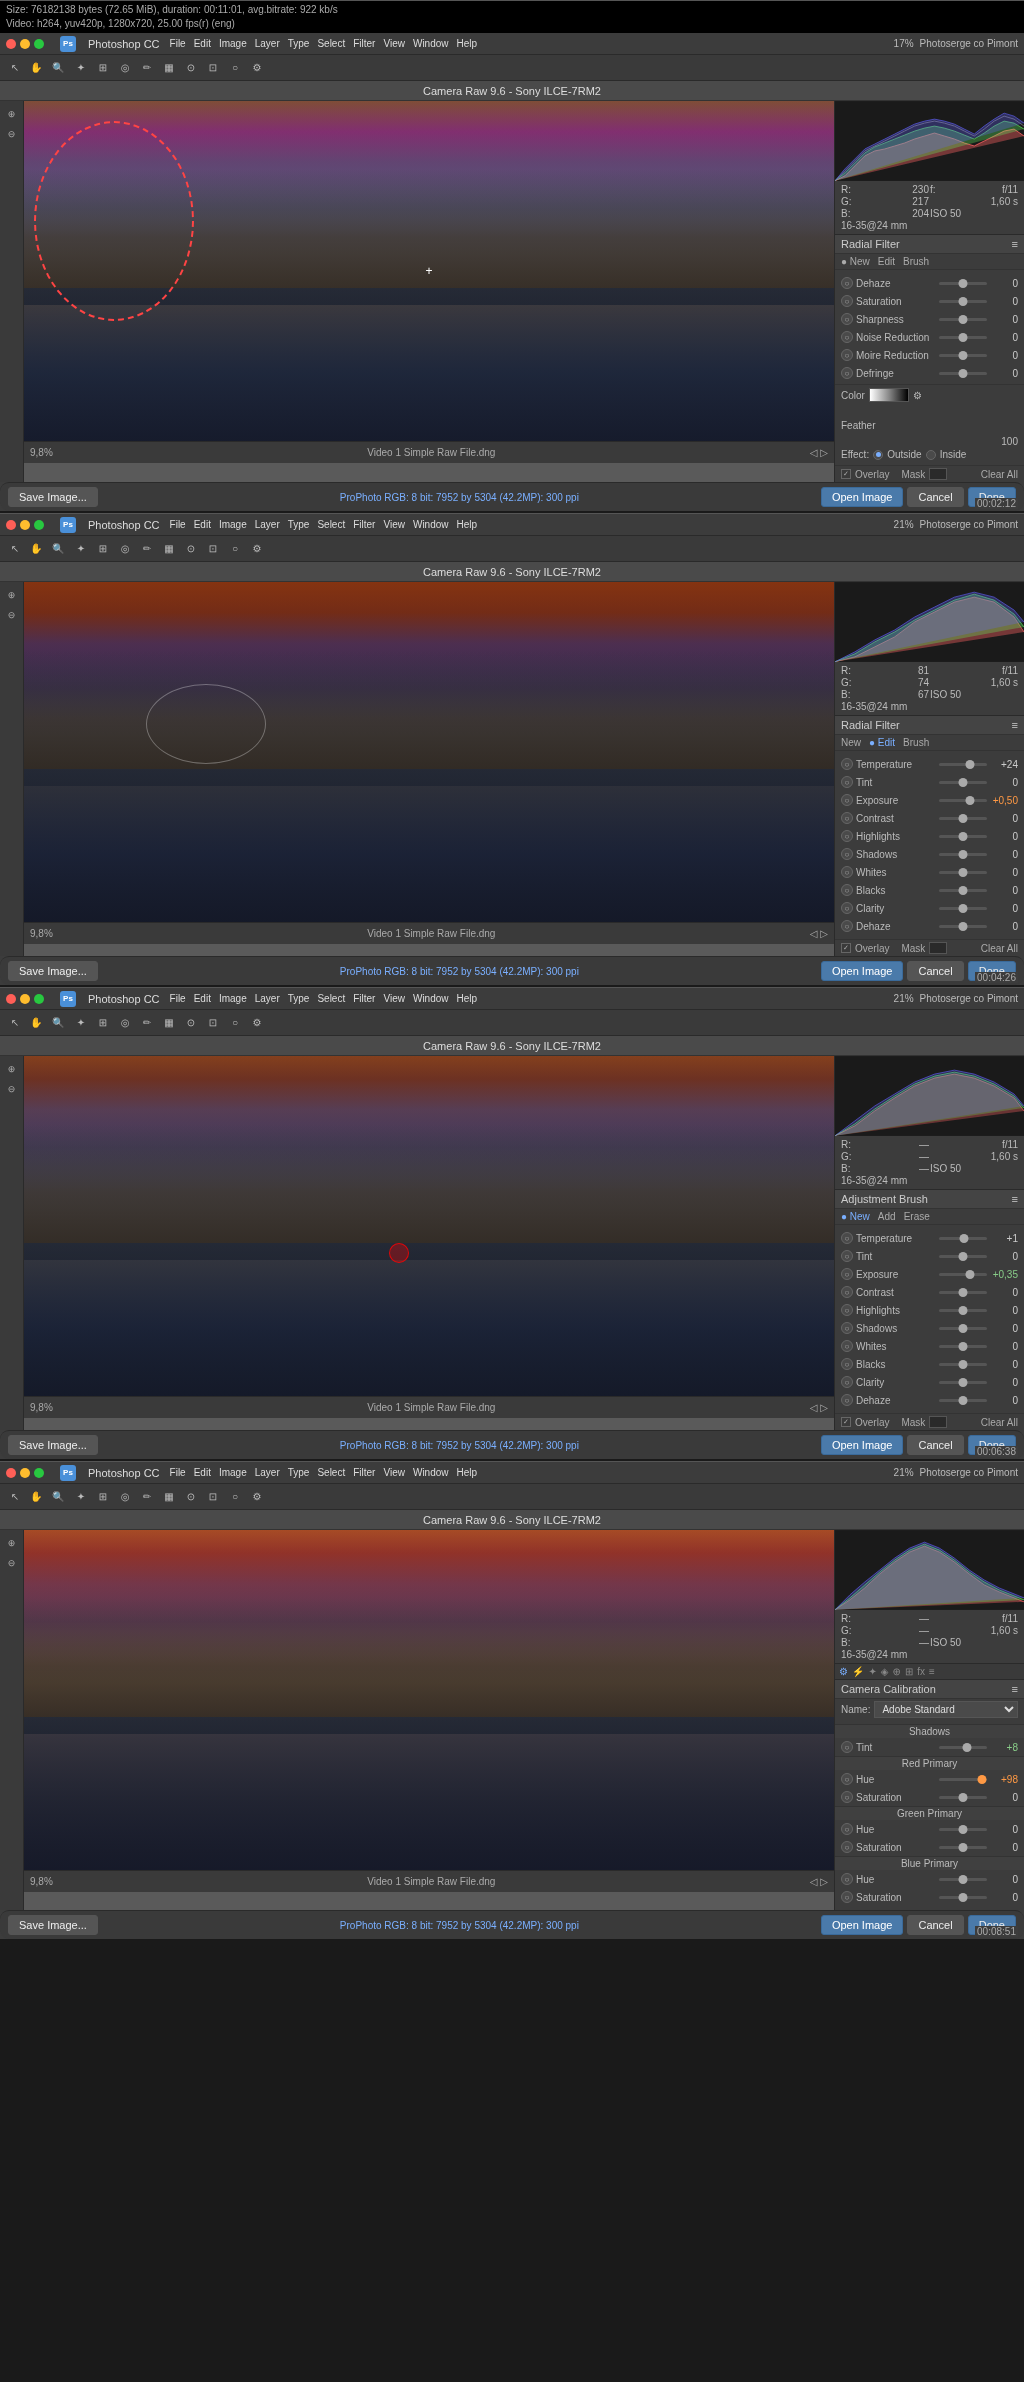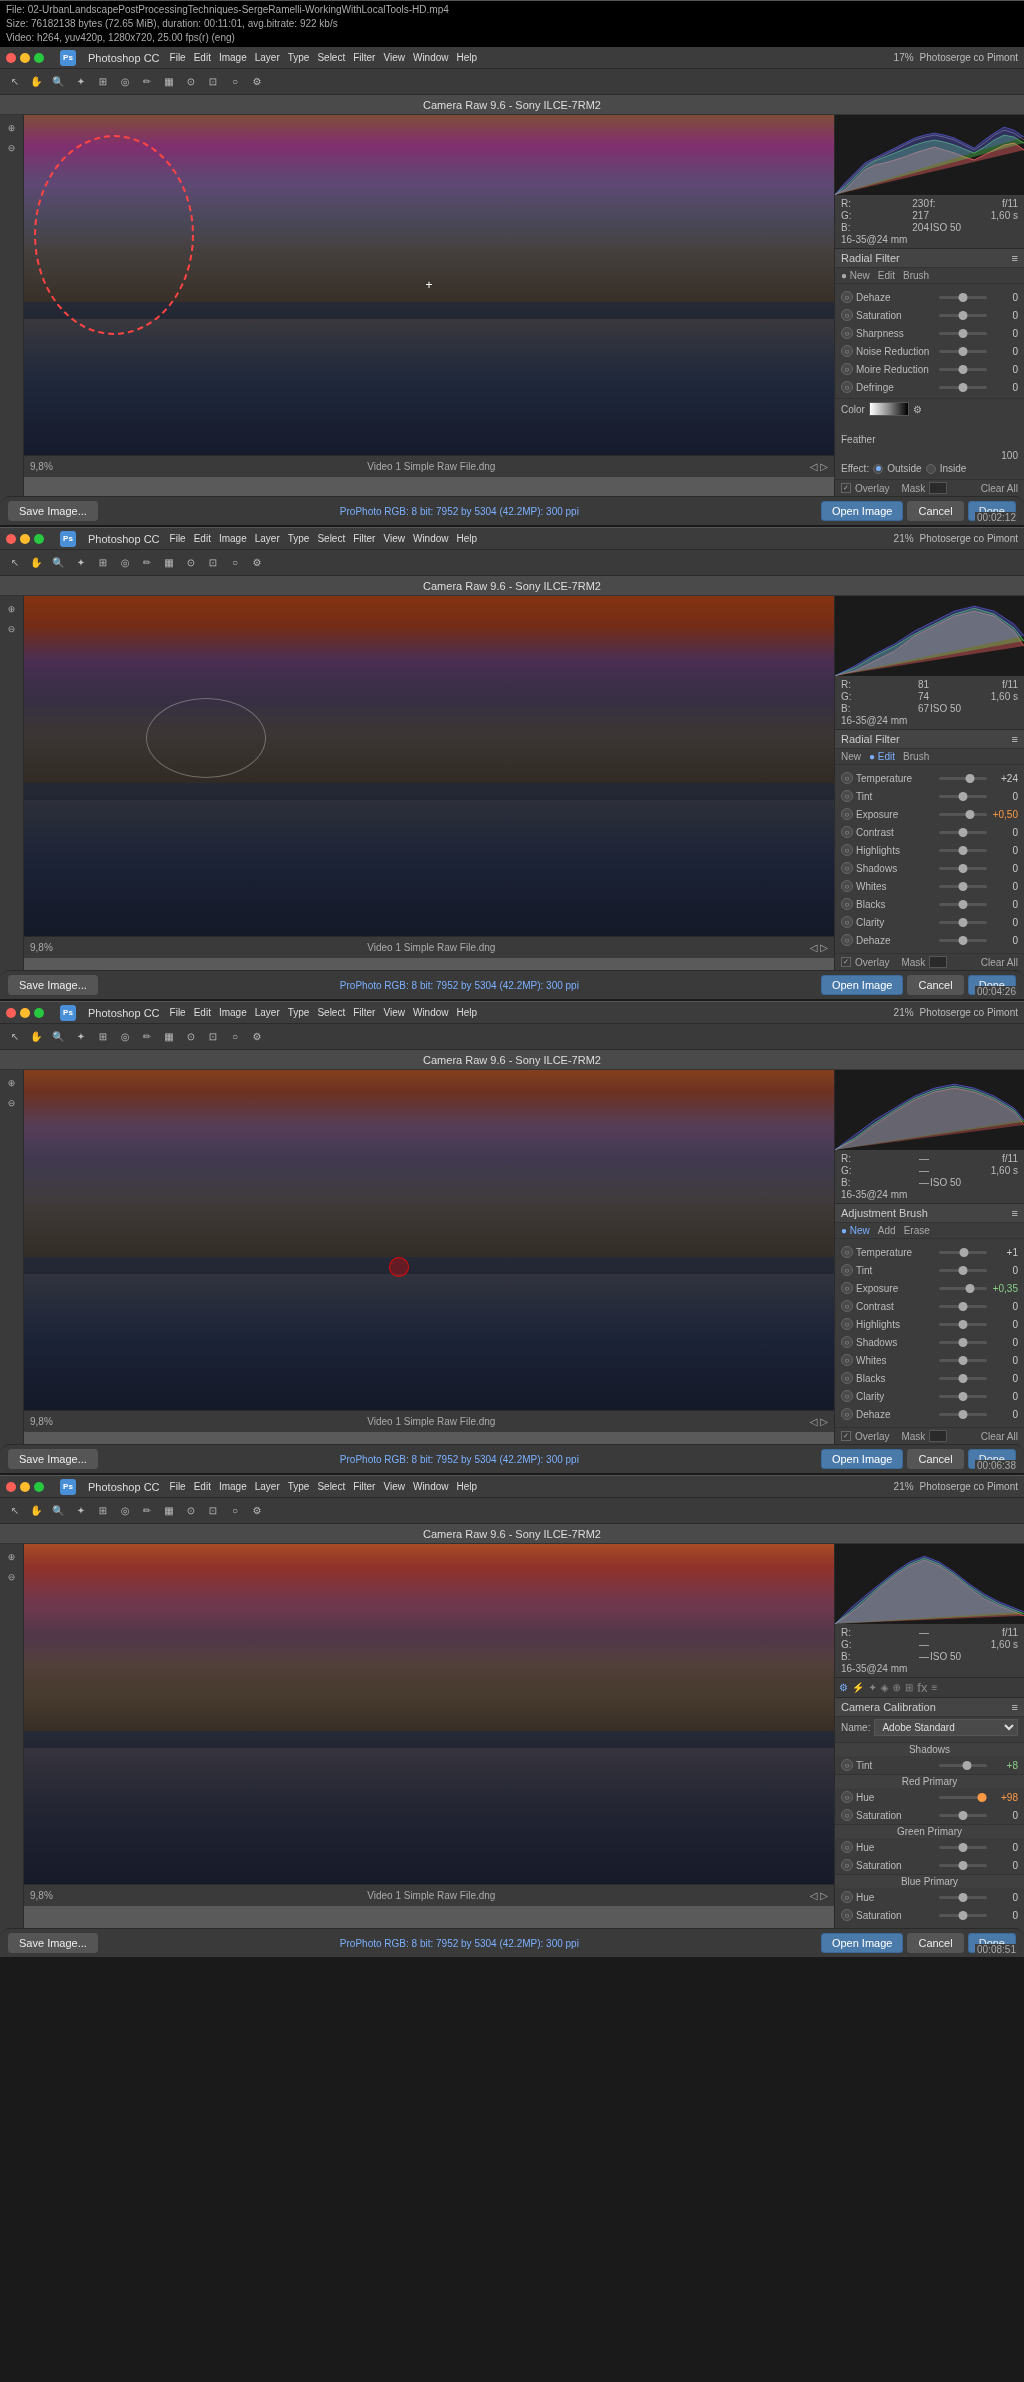--- a/index.html
+++ b/index.html
@@ -483,21 +483,20 @@
     }
     .new-add-erase span { cursor: pointer; }
     .new-add-erase span.active { color: #7aafff; }
   </style>
 </head>
 <body>
 
 <div class="ps-panel panel-wrapper">
 
   <div class="video-info-bar">
-    <div>File: 02-UrbanLandscapePostProcessingTechniques-SergeRamelli-WorkingWithLocalTools-HD.mp4</div>
     <div>Size: 76182138 bytes (72.65 MiB), duration: 00:11:01, avg.bitrate: 922 kb/s</div>
     <div>Video: h264, yuv420p, 1280x720, 25.00 fps(r) (eng)</div>
   </div>
 
   <div class="menu-bar">
     <div class="osx-btns">
       <div class="osx-btn osx-red"></div>
       <div class="osx-btn osx-yellow"></div>
       <div class="osx-btn osx-green"></div>
     </div>
@@ -1259,21 +1258,21 @@
           </div>
       </div>
 
       <div style="background:#3a3a3a;padding:2px 4px;display:flex;gap:4px;align-items:center;border-bottom:1px solid #2a2a2a">
         <span style="font-size:10px;color:#7aafff">⚙</span>
         <span style="font-size:10px;color:#888">⚡</span>
         <span style="font-size:10px;color:#888">✦</span>
         <span style="font-size:10px;color:#888">◈</span>
         <span style="font-size:10px;color:#888">⊕</span>
         <span style="font-size:10px;color:#888">⊞</span>
-        <span style="font-size:13px;color:#888">fx</span>
+        <span style="font-size:10px;color:#888">fx</span>
         <span style="font-size:10px;color:#888">≡</span>
       </div>
 
       <div class="radial-filter-header">
         <span>Camera Calibration</span>
         <span>≡</span>
       </div>
 
       <div class="calibration-name-row">
         <span>Name:</span>

